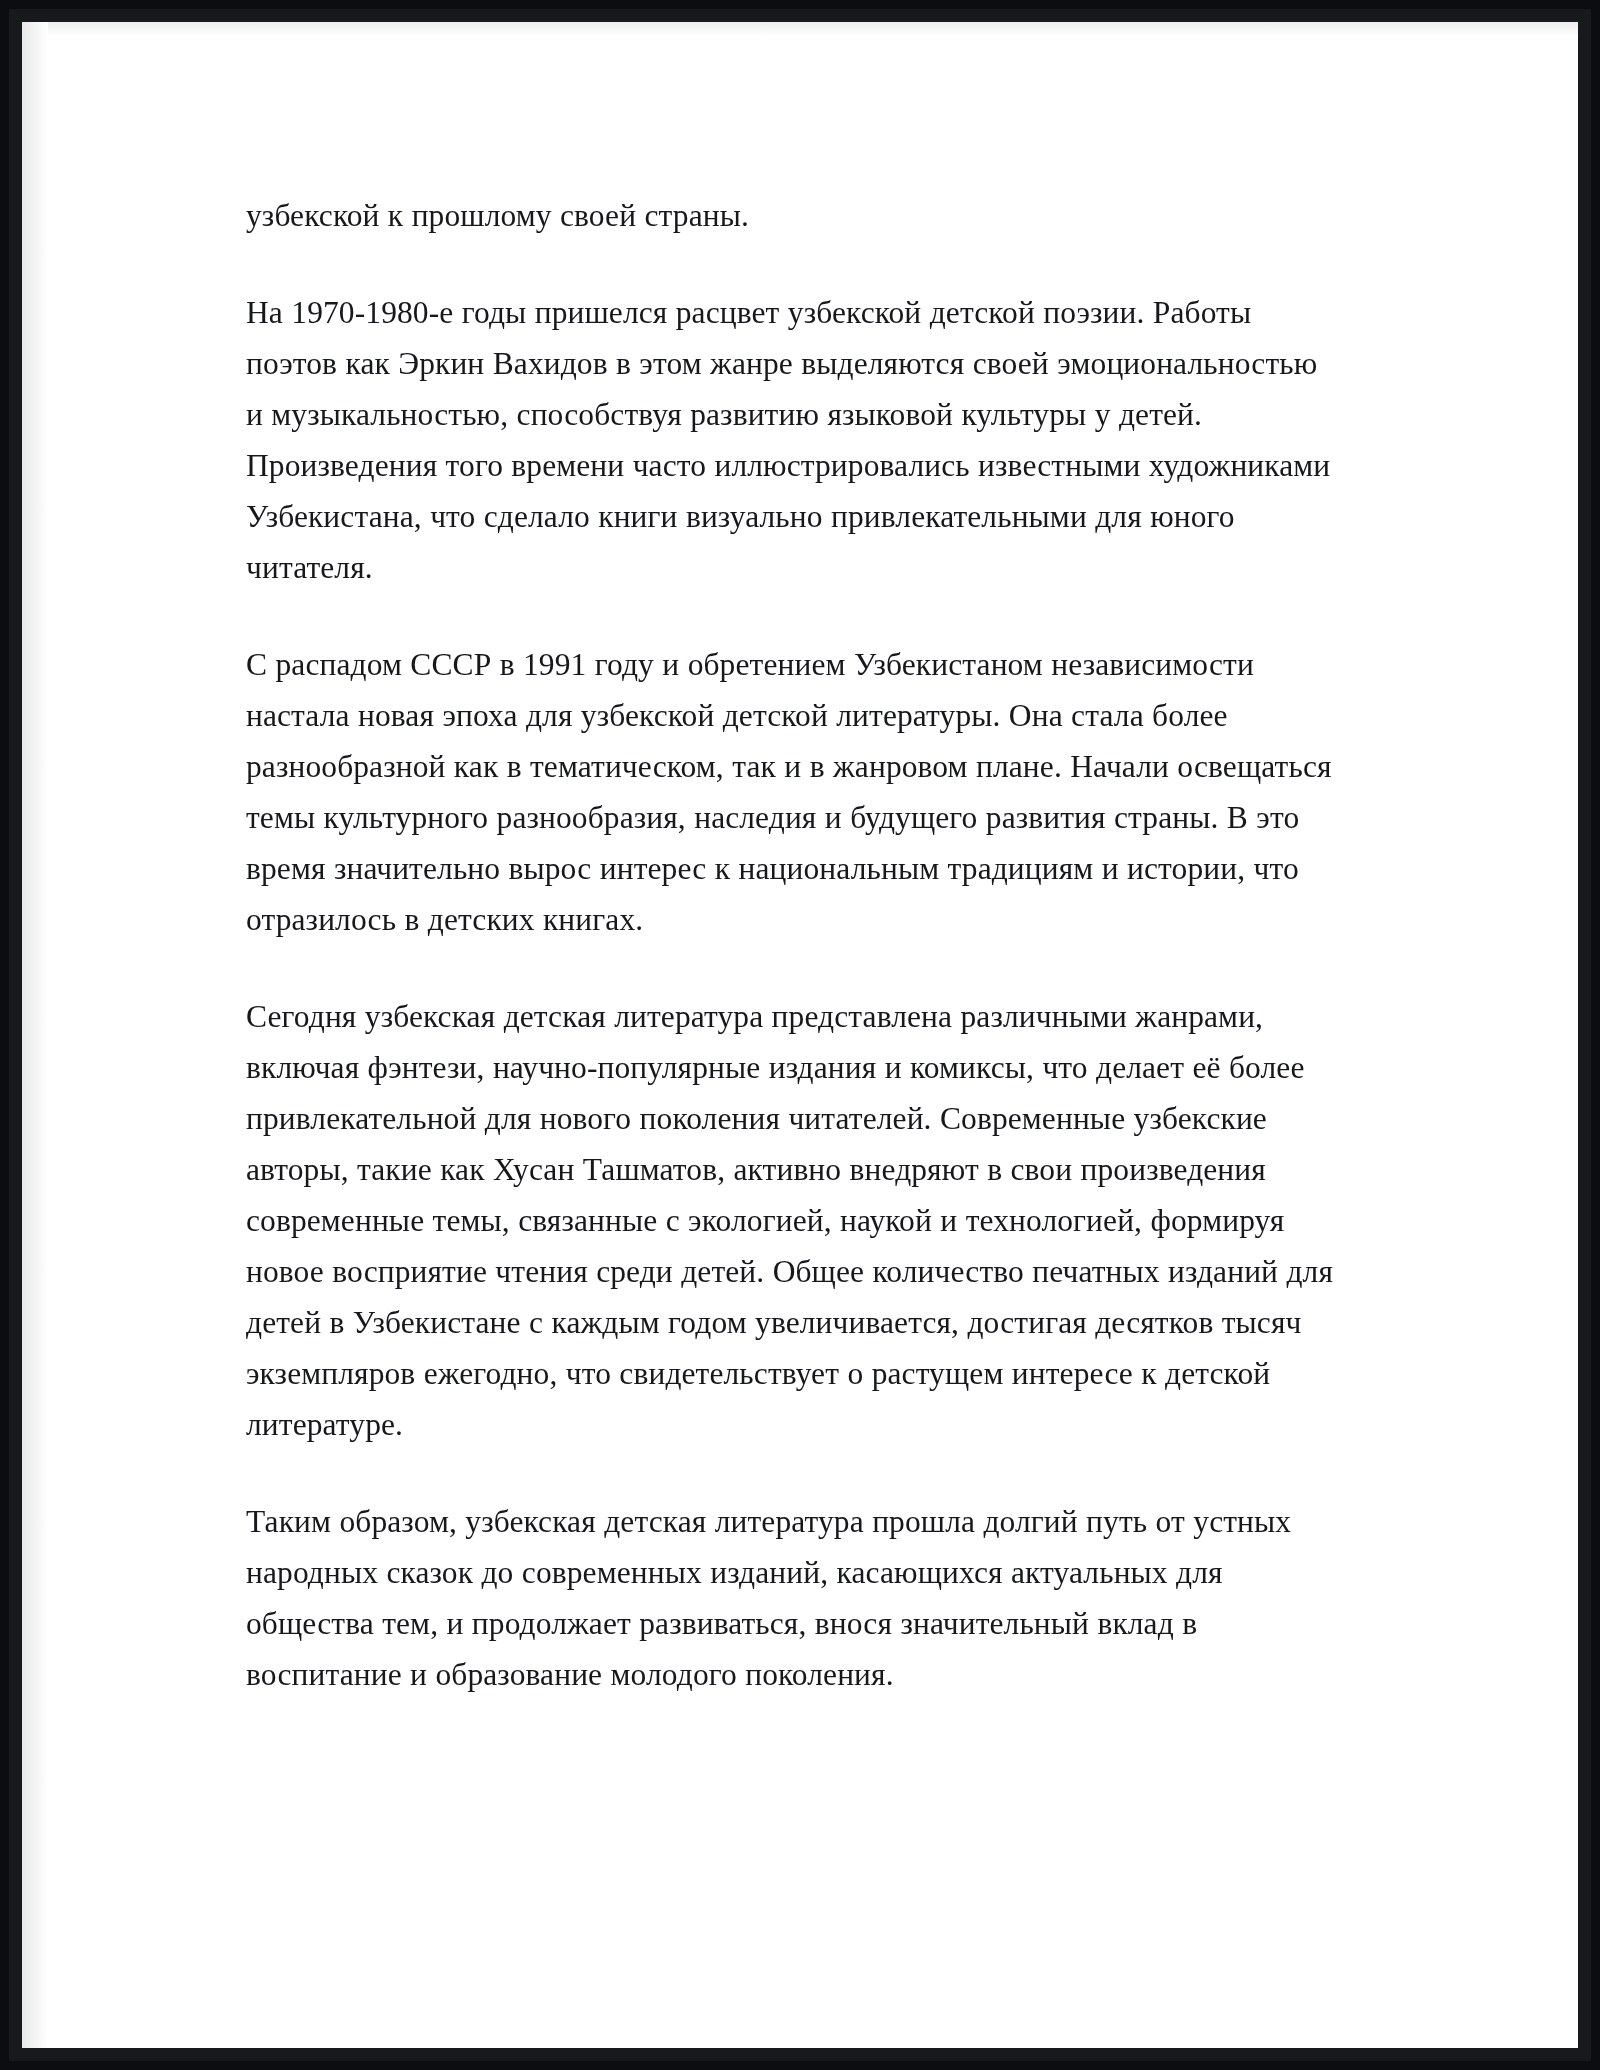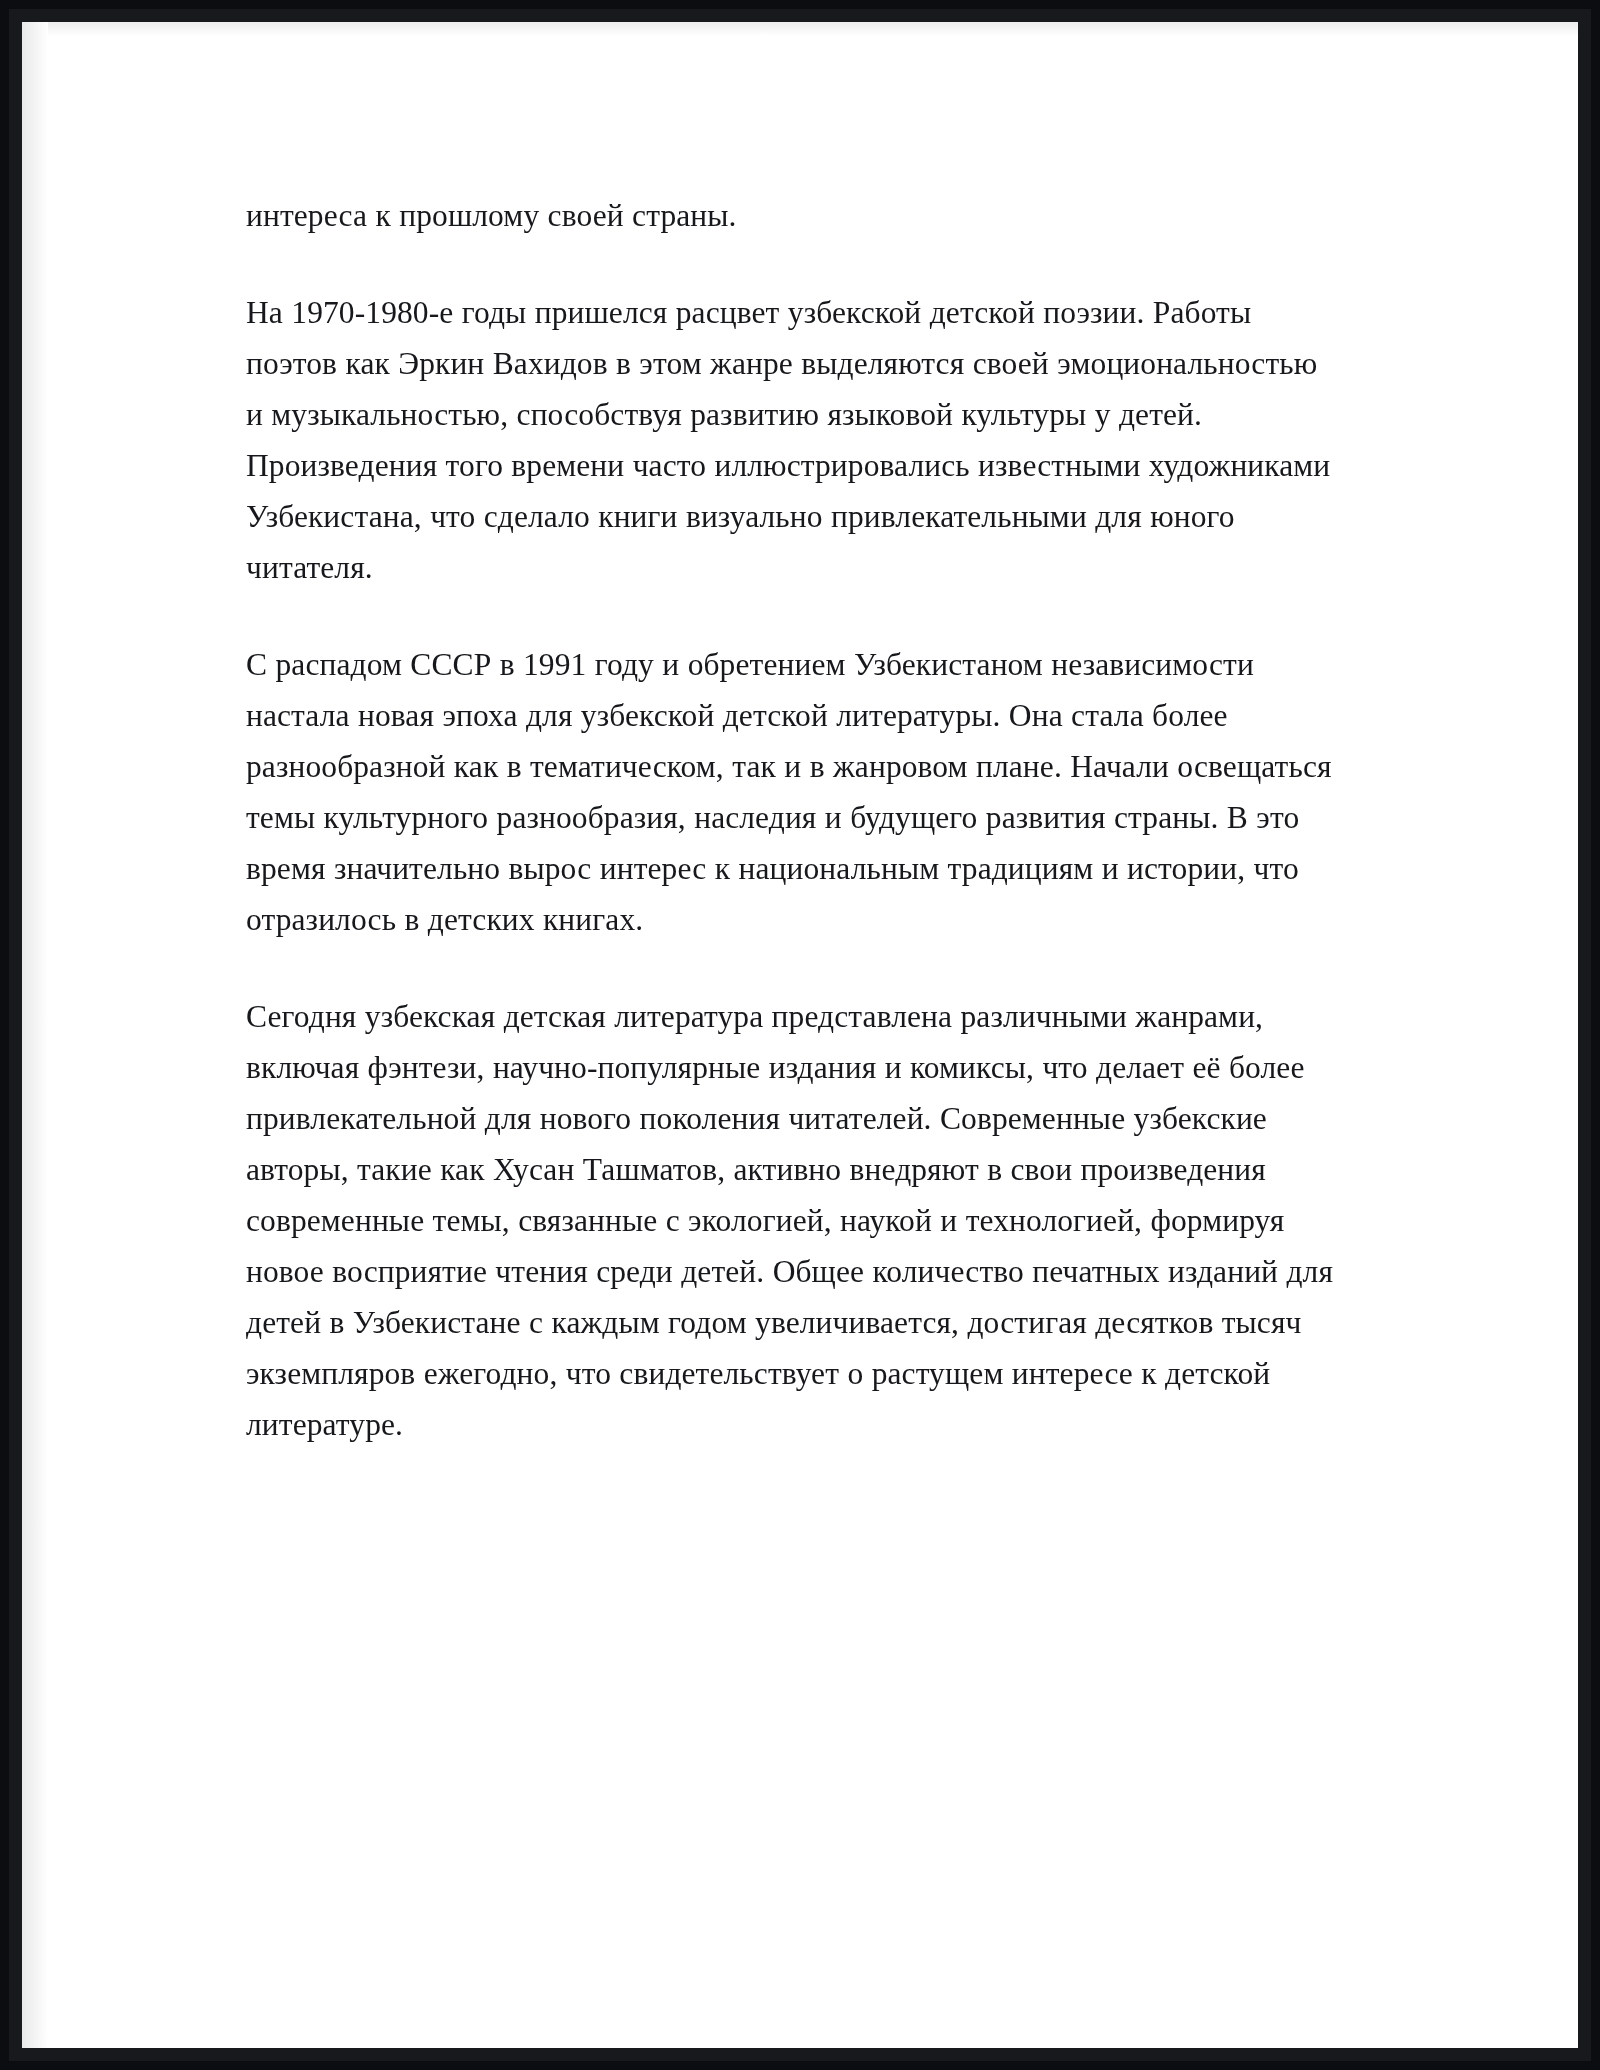--- a/index.html
+++ b/index.html
@@ -83,20 +83,21 @@
 
   <div class="scan-frame">
     <div class="scan-frame-inner-edge"></div>
   </div>
 
   <div class="paper">
     <div class="paper-shade-top"></div>
     <div class="paper-shade-left"></div>
 
     <div class="text-column">
-      <p class="doc-paragraph">интереса к прошлому своей страны.</p>
+      <p class="doc-paragraph">узбекской к прошлому своей страны.</p>
       <p class="doc-paragraph">На 1970-1980-е годы пришелся расцвет узбекской детской поэзии. Работы поэтов как Эркин Вахидов в этом жанре выделяются своей эмоциональностью и музыкальностью, способствуя развитию языковой культуры у детей. Произведения того времени часто иллюстрировались известными художниками Узбекистана, что сделало книги визуально привлекательными для юного читателя.</p>
       <p class="doc-paragraph">С распадом СССР в 1991 году и обретением Узбекистаном независимости настала новая эпоха для узбекской детской литературы. Она стала более разнообразной как в тематическом, так и в жанровом плане. Начали освещаться темы культурного разнообразия, наследия и будущего развития страны. В это время значительно вырос интерес к национальным традициям и истории, что отразилось в детских книгах.</p>
       <p class="doc-paragraph">Сегодня узбекская детская литература представлена различными жанрами, включая фэнтези, научно-популярные издания и комиксы, что делает её более привлекательной для нового поколения читателей. Современные узбекские авторы, такие как Хусан Ташматов, активно внедряют в свои произведения современные темы, связанные с экологией, наукой и технологией, формируя новое восприятие чтения среди детей. Общее количество печатных изданий для детей в Узбекистане с каждым годом увеличивается, достигая десятков тысяч экземпляров ежегодно, что свидетельствует о растущем интересе к детской литературе.</p>
+      <p class="doc-paragraph">Таким образом, узбекская детская литература прошла долгий путь от устных народных сказок до современных изданий, касающихся актуальных для общества тем, и продолжает развиваться, внося значительный вклад в воспитание и образование молодого поколения.</p>
     </div>
   </div>
 
 </div>
 
 </body></html>

